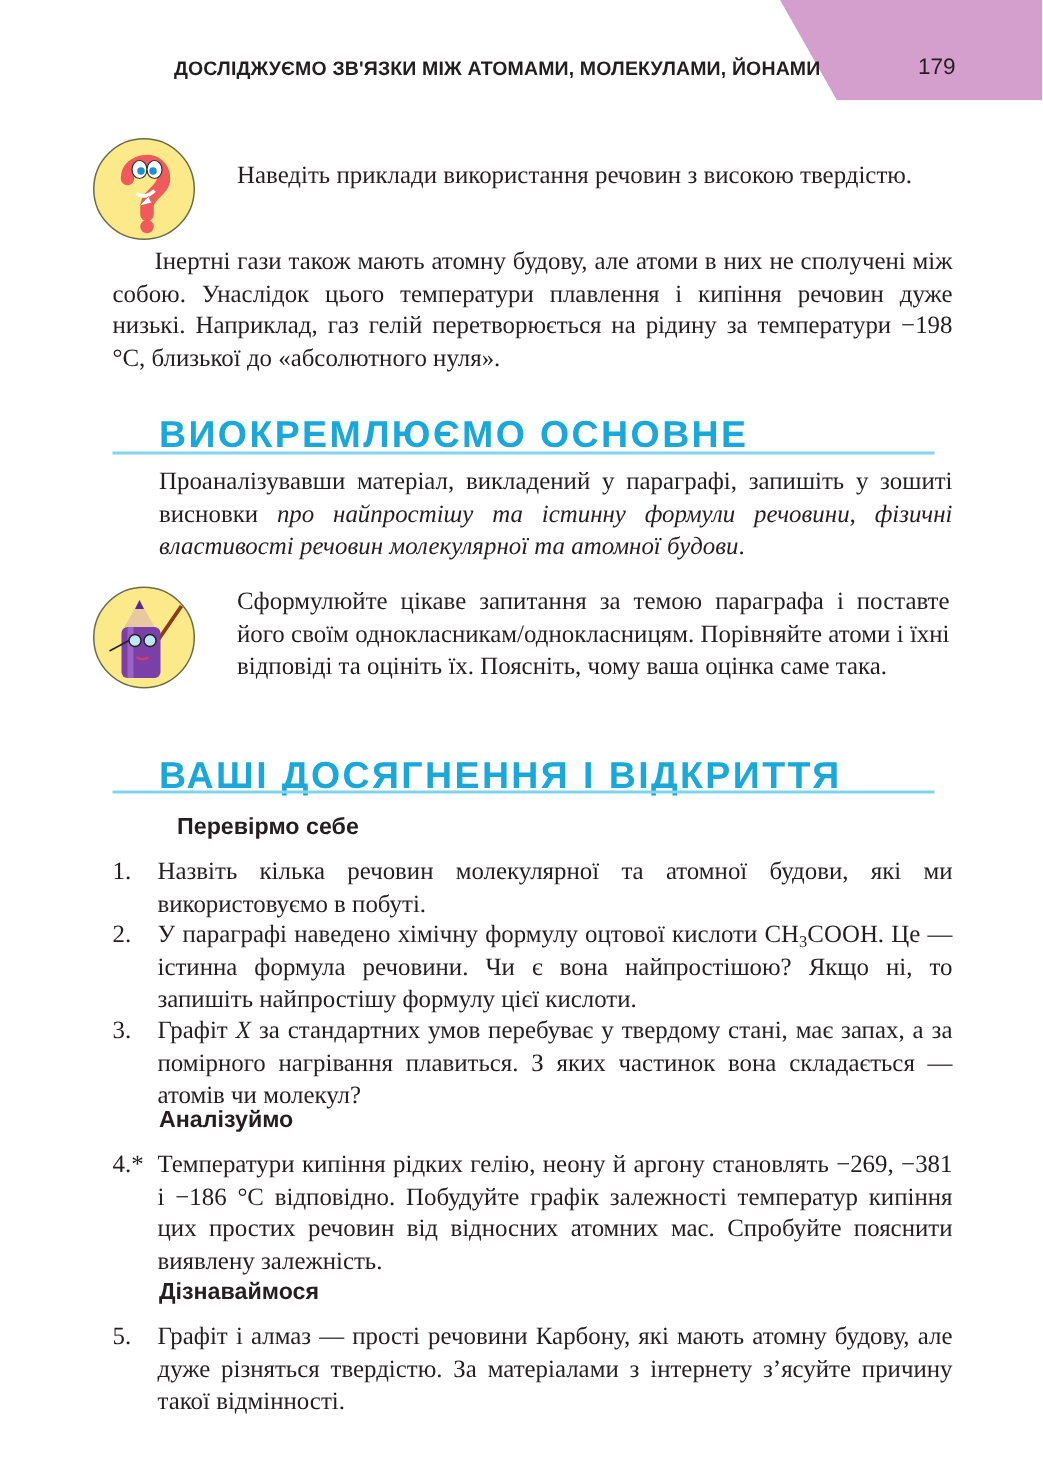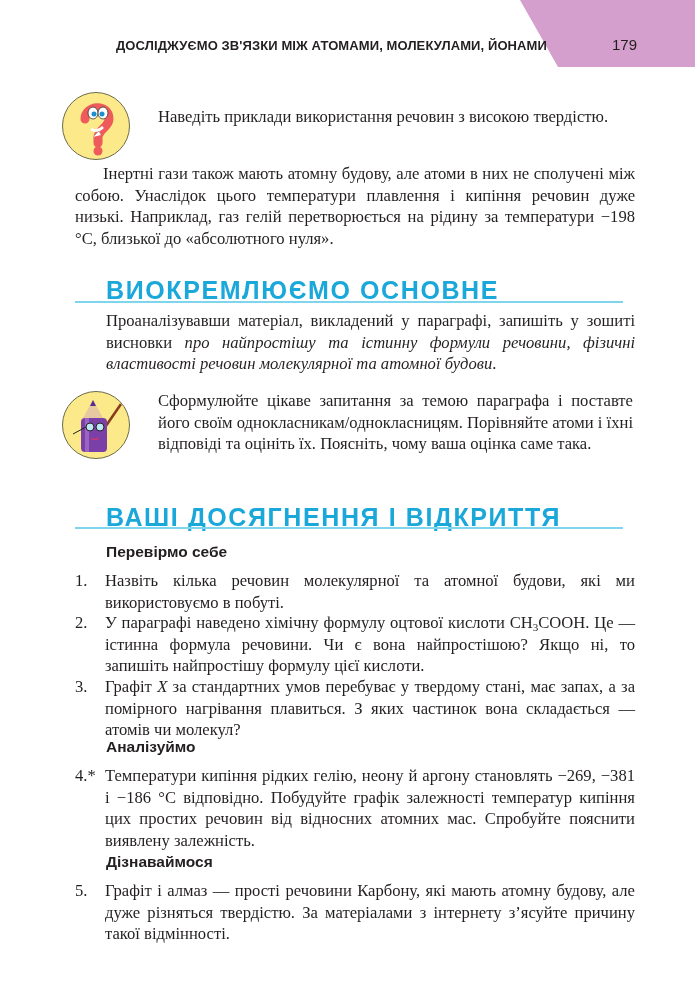--- a/index.html
+++ b/index.html
@@ -148,21 +148,21 @@
     <circle cx="37" cy="35" r="4" fill="#bfe6f5" stroke="#222" stroke-width="1"></circle>
     <line x1="23" y1="35" x2="10" y2="42" stroke="#222" stroke-width="1"></line>
     <path d="M28 46 Q32 49 36 46" fill="none" stroke="#d13a6a" stroke-width="1.5"></path>
   </svg>
 </div>
 <div class="block body-text" style="left:158px; top:390px; width:475px;">Сформулюйте цікаве запитання за темою параграфа і поставте його своїм однокласникам/однокласницям. Порівняйте атоми і їхні відповіді та оцініть їх. Поясніть, чому ваша оцінка саме така.</div>
 
 <div class="section-title" style="top:503px;">ВАШІ ДОСЯГНЕННЯ І ВІДКРИТТЯ</div>
 <div class="section-rule" style="top:527px;"></div>
 
-<div class="subhead" style="top:543px;">Перевірмо себе</div>
+<div class="subhead" style="top:543px;margin-left:12px;">Перевірмо себе</div>
 
 <div class="task body-text" style="top:570px;">
   <span class="task-num">1.</span>
   <div class="task-text">Назвіть кілька речовин молекулярної та атомної будови, які ми використовуємо в побуті.</div>
 </div>
 
 <div class="task body-text" style="top:612px;">
   <span class="task-num">2.</span>
   <div class="task-text"><span>У параграфі наведено хімічну формулу оцтової кислоти CH</span><sub>3</sub><span>COOH. Це — істинна формула речовини. Чи є вона найпростішою? Якщо ні, то запишіть найпростішу формулу цієї кислоти.</span></div>
 </div>

